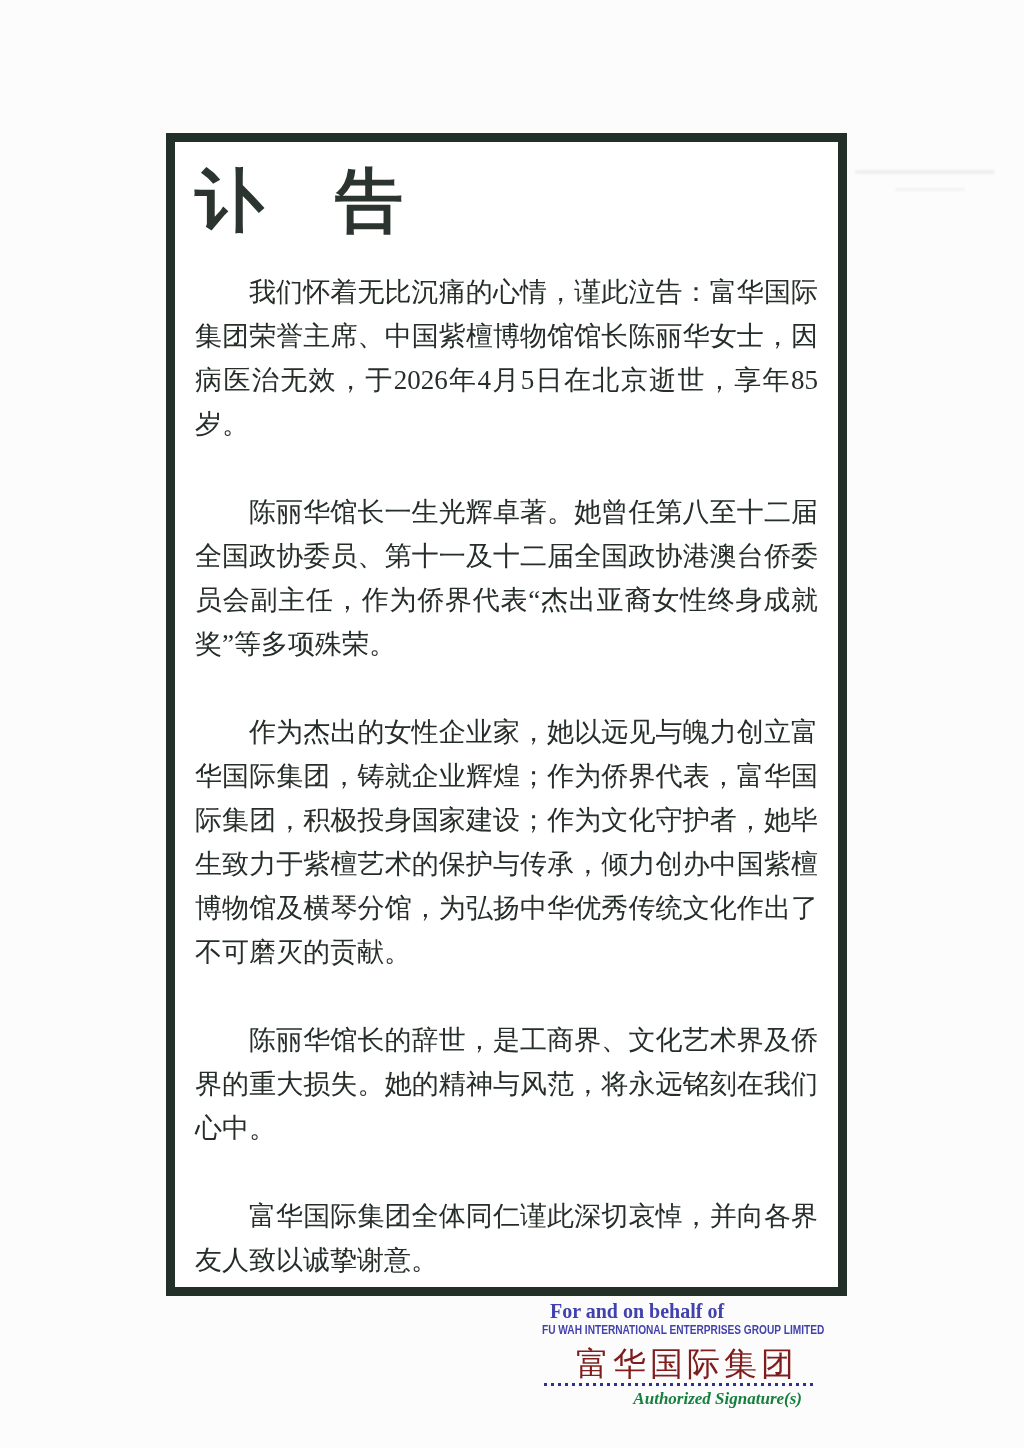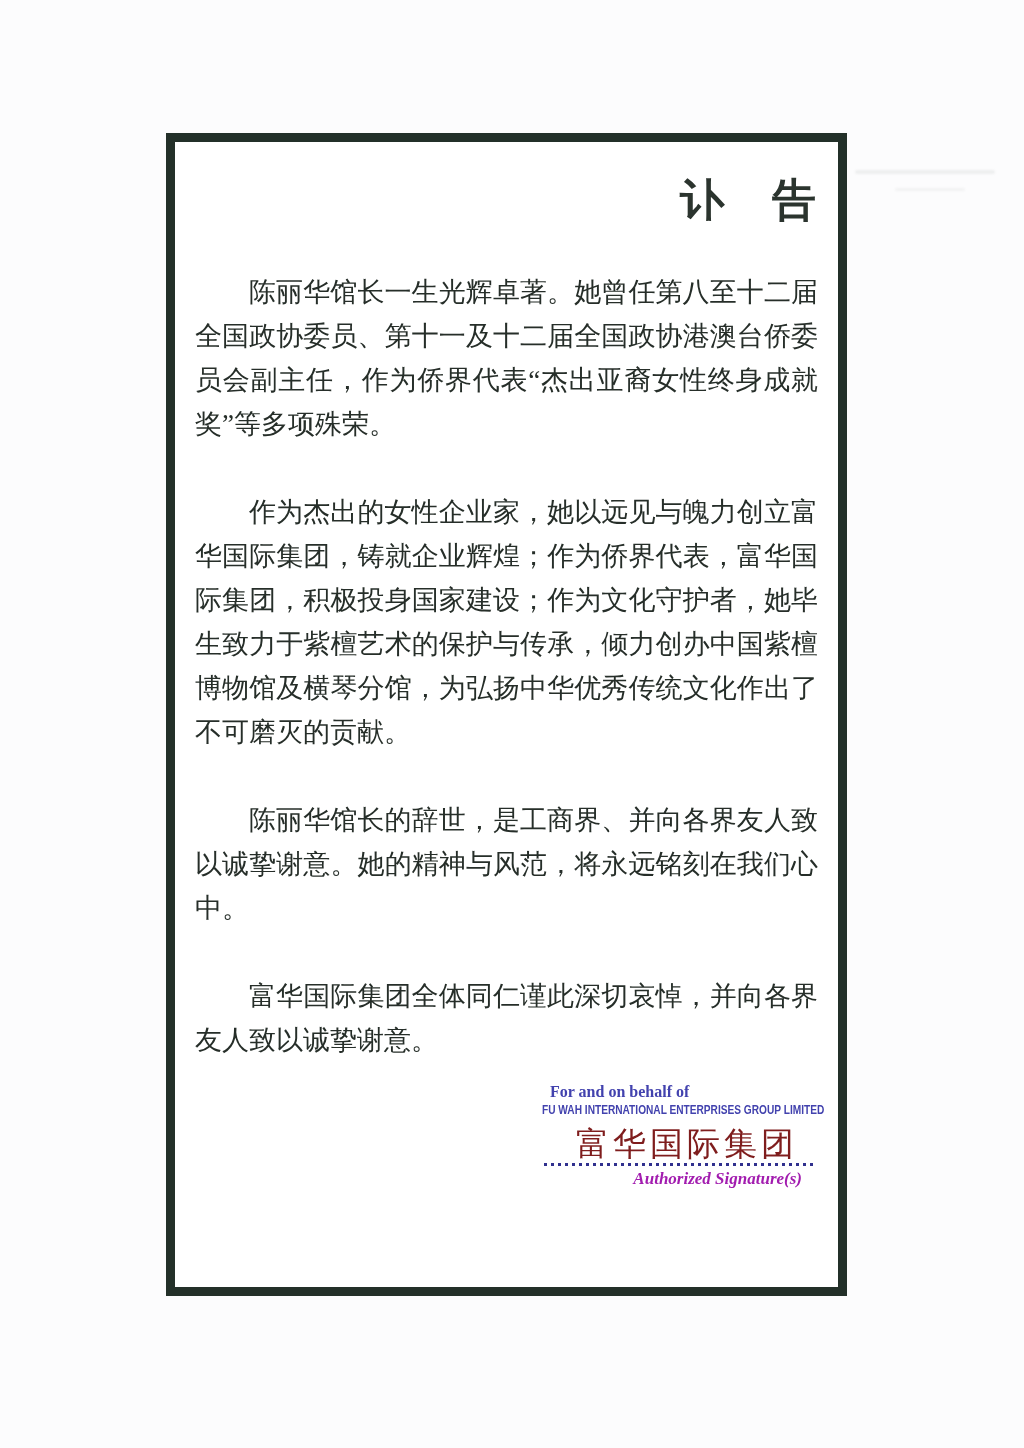--- a/index.html
+++ b/index.html
@@ -36,22 +36,22 @@
     width: 681px;
     height: 1163px;
     box-sizing: border-box;
     border: 9px solid #233029;
     background: #ffffff;
     padding: 0 20px;
     color: #262e29;
   }
   .title {
     margin: 30px 0 0 0;
-    text-align: right;
-    font-size: 44px;
+    text-align: left;
+    font-size: 68px;
     font-weight: 700;
     letter-spacing: 2px;
     color: #2b342e;
     line-height: 58px;
   }
   .body-text {
     margin-top: 40px;
     font-size: 27px;
     line-height: 44px;
     text-align: justify;
@@ -67,21 +67,21 @@
   .signature {
     width: 272px;
     margin: 20px 4px 0 auto;
   }
   .stamp {
     color: #4242ae;
   }
   .stamp-l1 {
     font-family: "Liberation Serif", serif;
     font-weight: 700;
-    font-size: 16px;
+    font-size: 20px;
     line-height: 19px;
     padding-left: 8px;
   }
   .stamp-l2 {
     font-family: "Liberation Sans", sans-serif;
     font-weight: 700;
     font-size: 13px;
     line-height: 17px;
     white-space: nowrap;
     transform: scaleX(0.78);
@@ -111,41 +111,42 @@
     background-position: left center;
   }
   .auth-label {
     margin-top: 1px;
     text-align: right;
     padding-right: 12px;
     font-family: "Liberation Serif", serif;
     font-style: italic;
     font-weight: 700;
     font-size: 17px;
-    color: #a21caf;
+    color: #15803d;
     line-height: 22px;
   }
 </style>
 </head>
 <body>
 
 <div class="smudge s1"></div>
 <div class="smudge s2"></div>
 <div class="smudge s3"></div>
 <div class="smudge s4"></div>
 <div class="smudge s5"></div>
 
 <div class="frame">
 
   <h1 class="title">讣　告</h1>
 
   <div class="body-text">
+    <p>我们怀着无比沉痛的心情，谨此泣告：富华国际集团荣誉主席、中国紫檀博物馆馆长陈丽华女士，因病医治无效，于2026年4月5日在北京逝世，享年85岁。</p>
     <p>陈丽华馆长一生光辉卓著。她曾任第八至十二届全国政协委员、第十一及十二届全国政协港澳台侨委员会副主任，作为侨界代表“杰出亚裔女性终身成就奖”等多项殊荣。</p>
     <p>作为杰出的女性企业家，她以远见与魄力创立富华国际集团，铸就企业辉煌；作为侨界代表，富华国际集团，积极投身国家建设；作为文化守护者，她毕生致力于紫檀艺术的保护与传承，倾力创办中国紫檀博物馆及横琴分馆，为弘扬中华优秀传统文化作出了不可磨灭的贡献。</p>
-    <p>陈丽华馆长的辞世，是工商界、并向各界友人致以诚挚谢意。她的精神与风范，将永远铭刻在我们心中。</p>
+    <p>陈丽华馆长的辞世，是工商界、文化艺术界及侨界的重大损失。她的精神与风范，将永远铭刻在我们心中。</p>
     <p>富华国际集团全体同仁谨此深切哀悼，并向各界友人致以诚挚谢意。</p>
   </div>
 
   <div class="signature">
     <div class="stamp">
       <div class="stamp-l1">For and on behalf of</div>
       <div class="stamp-l2">FU WAH INTERNATIONAL ENTERPRISES GROUP LIMITED</div>
     </div>
     <div class="company-sign">富华国际集团</div>
     <div class="dotline"></div>

